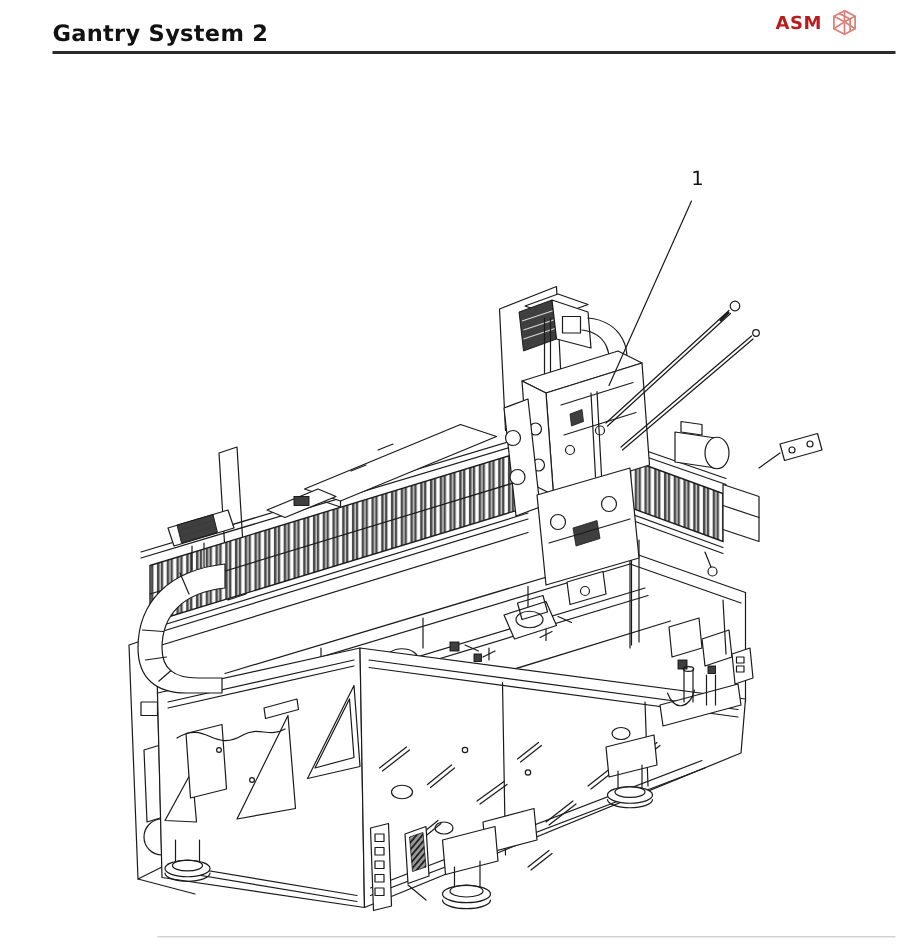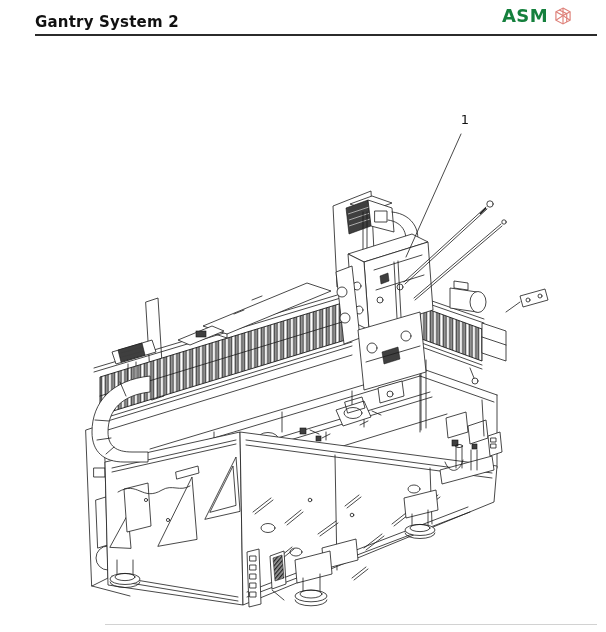--- a/index.html
+++ b/index.html
@@ -2,21 +2,21 @@
 <html><head>
 <meta charset="utf-8">
 <style>
   html,body{margin:0;padding:0;background:#ffffff;}
   .page{position:relative;width:606px;height:632px;background:#fff;overflow:hidden;
         font-family:"DejaVu Sans",sans-serif;}
   .page-title{position:absolute;left:35px;top:13px;margin:0;font-size:15px;font-weight:bold;
         color:#111;letter-spacing:.2px;font-family:"DejaVu Sans",sans-serif;}
   .header-rule{position:absolute;left:35px;top:34px;width:562px;height:2px;background:#2b2b2b;}
   .brand{position:absolute;top:5px;right:33px;display:flex;align-items:center;gap:5px;}
-  .brand-text{font-size:18px;font-weight:bold;color:#15803d;letter-spacing:.4px;}
+  .brand-text{font-size:12px;font-weight:bold;color:#b91c1c;letter-spacing:.4px;}
   .brand-icon{width:20px;height:20px;display:block;}
   .figure-svg{position:absolute;left:0;top:0;width:606px;height:632px;}
   .callout-label{position:absolute;left:457px;top:112px;width:16px;text-align:center;
         font-size:13px;color:#111;}
   .footer-rule{position:absolute;left:105px;top:624px;width:492px;height:1px;background:#d2d2d2;}
   .ln{stroke:#1a1a1a;stroke-width:.8;fill:none;stroke-linejoin:round;stroke-linecap:round;}
   .lnw{stroke:#1a1a1a;stroke-width:.8;fill:#ffffff;stroke-linejoin:round;}
   .thin{stroke:#3a3a3a;stroke-width:.5;fill:none;}
   .dk{stroke:#111;stroke-width:.6;fill:#3f3f3f;}
 </style>

